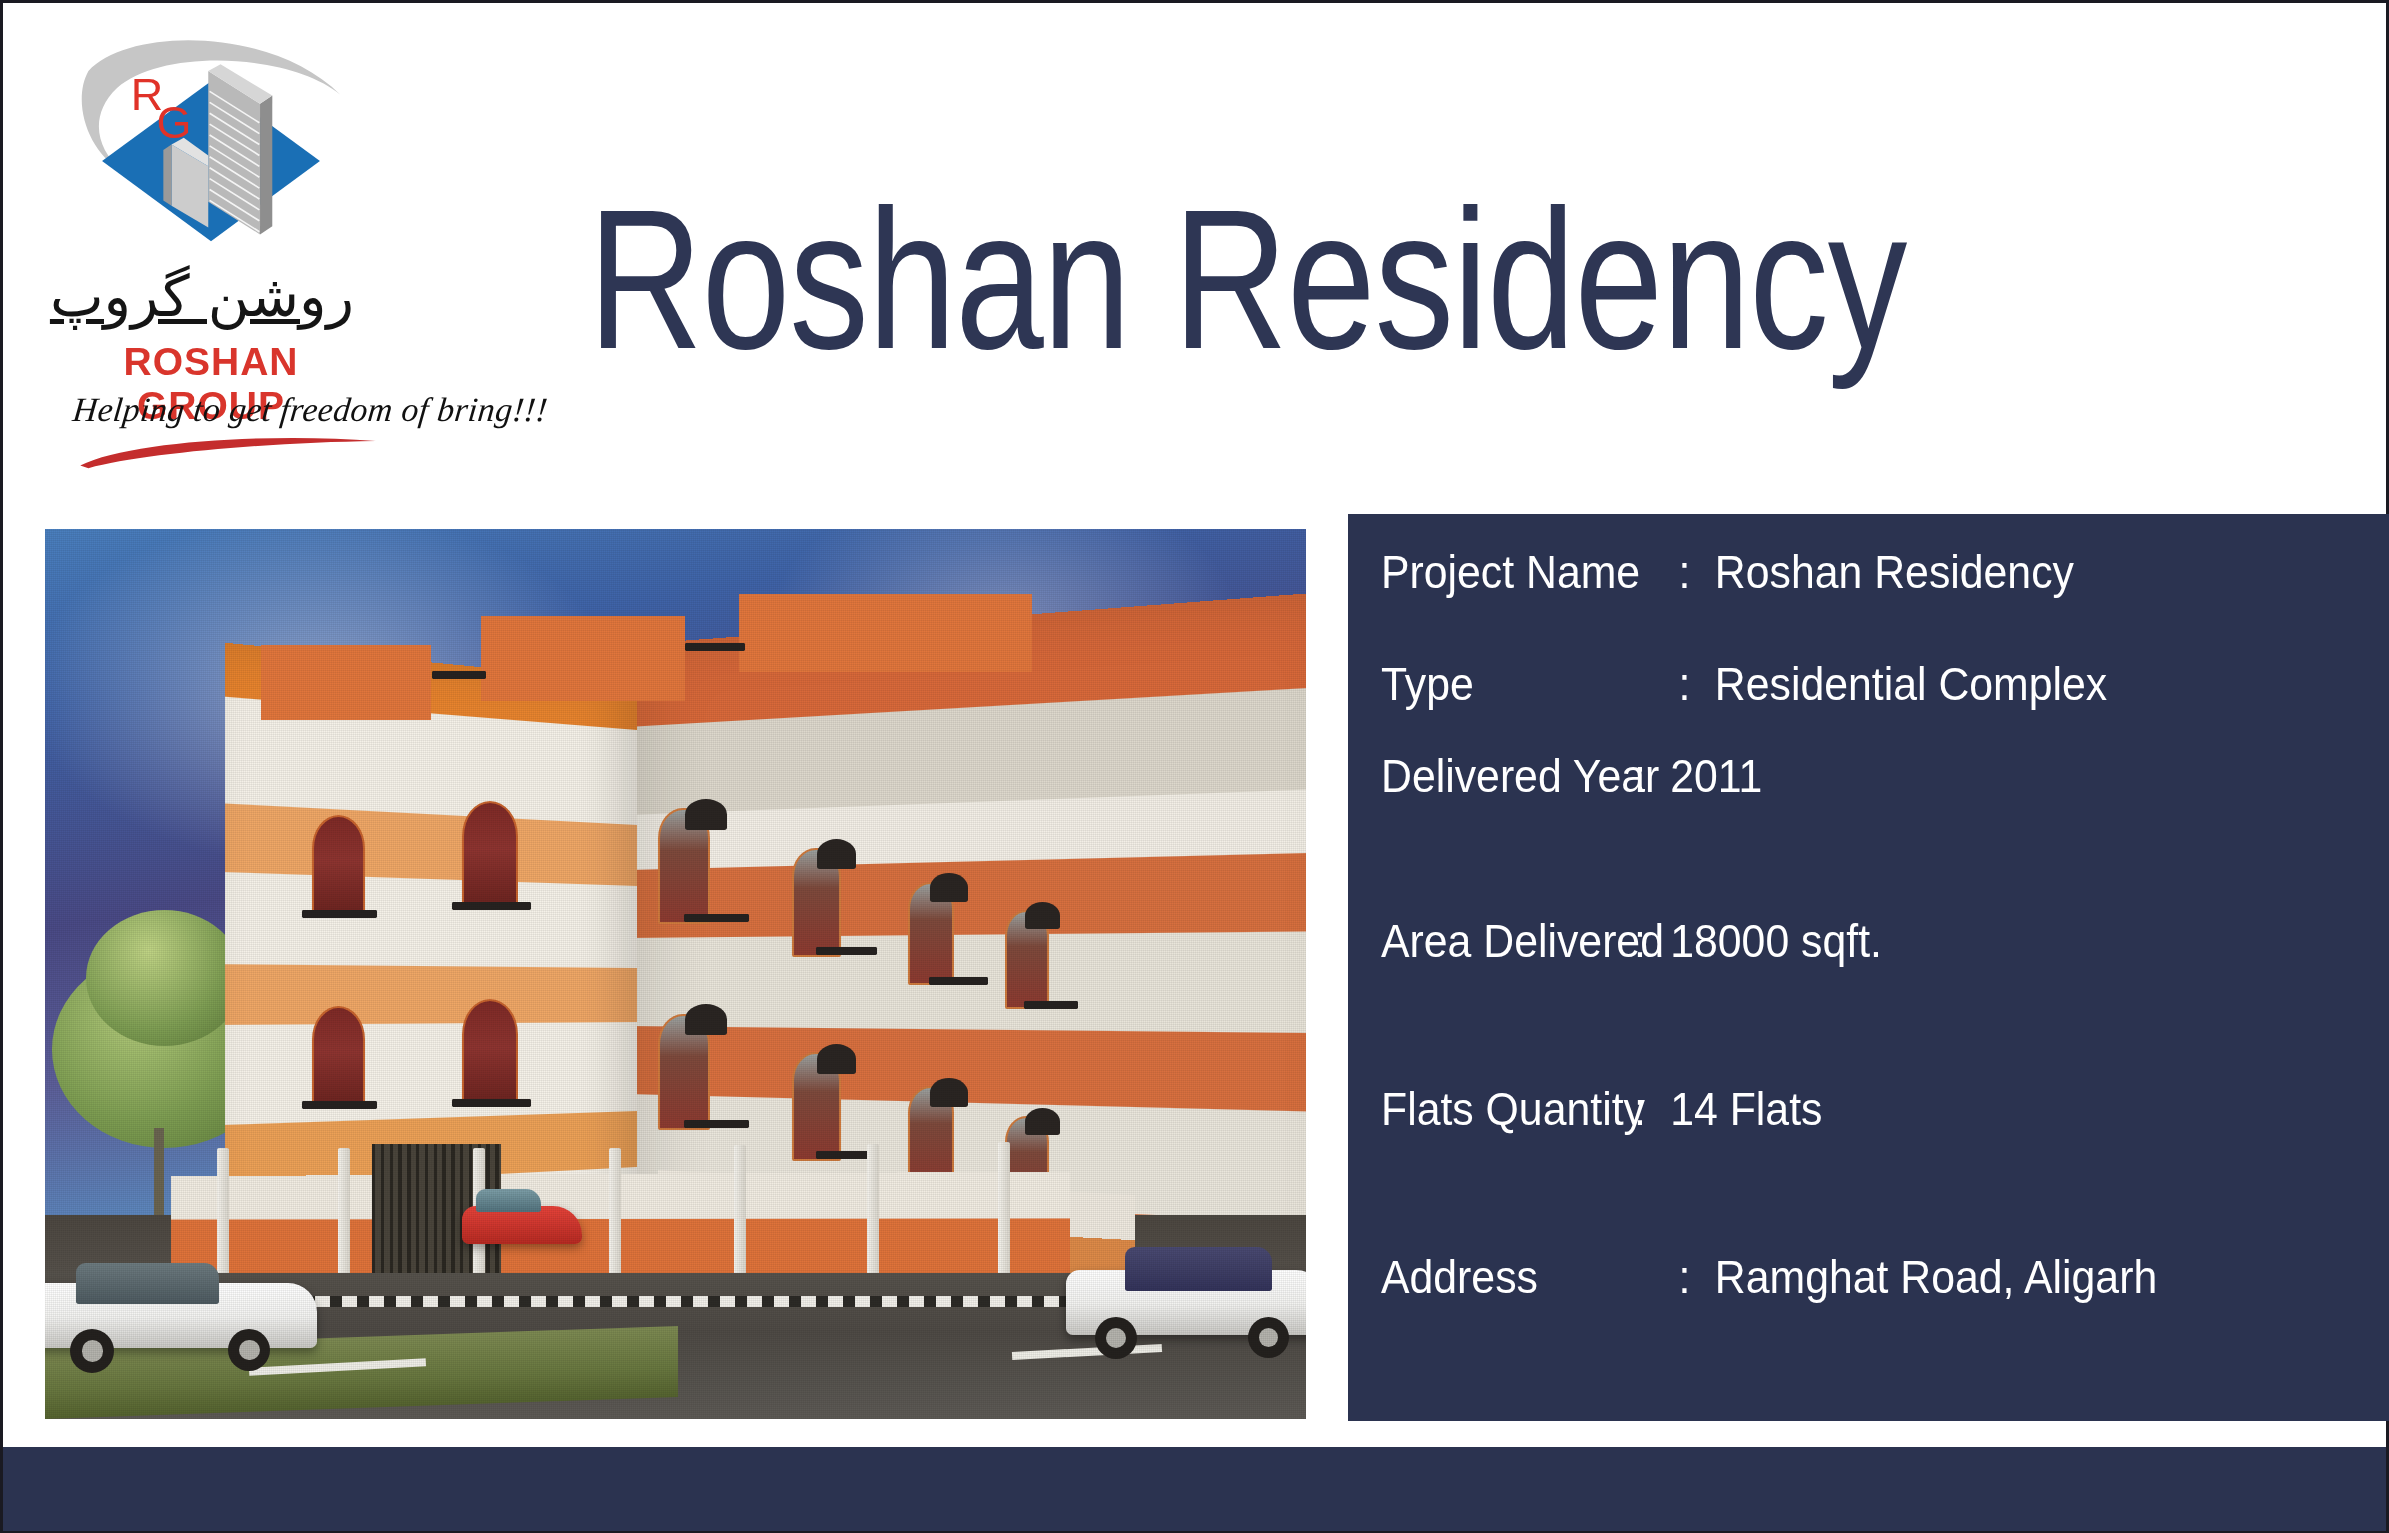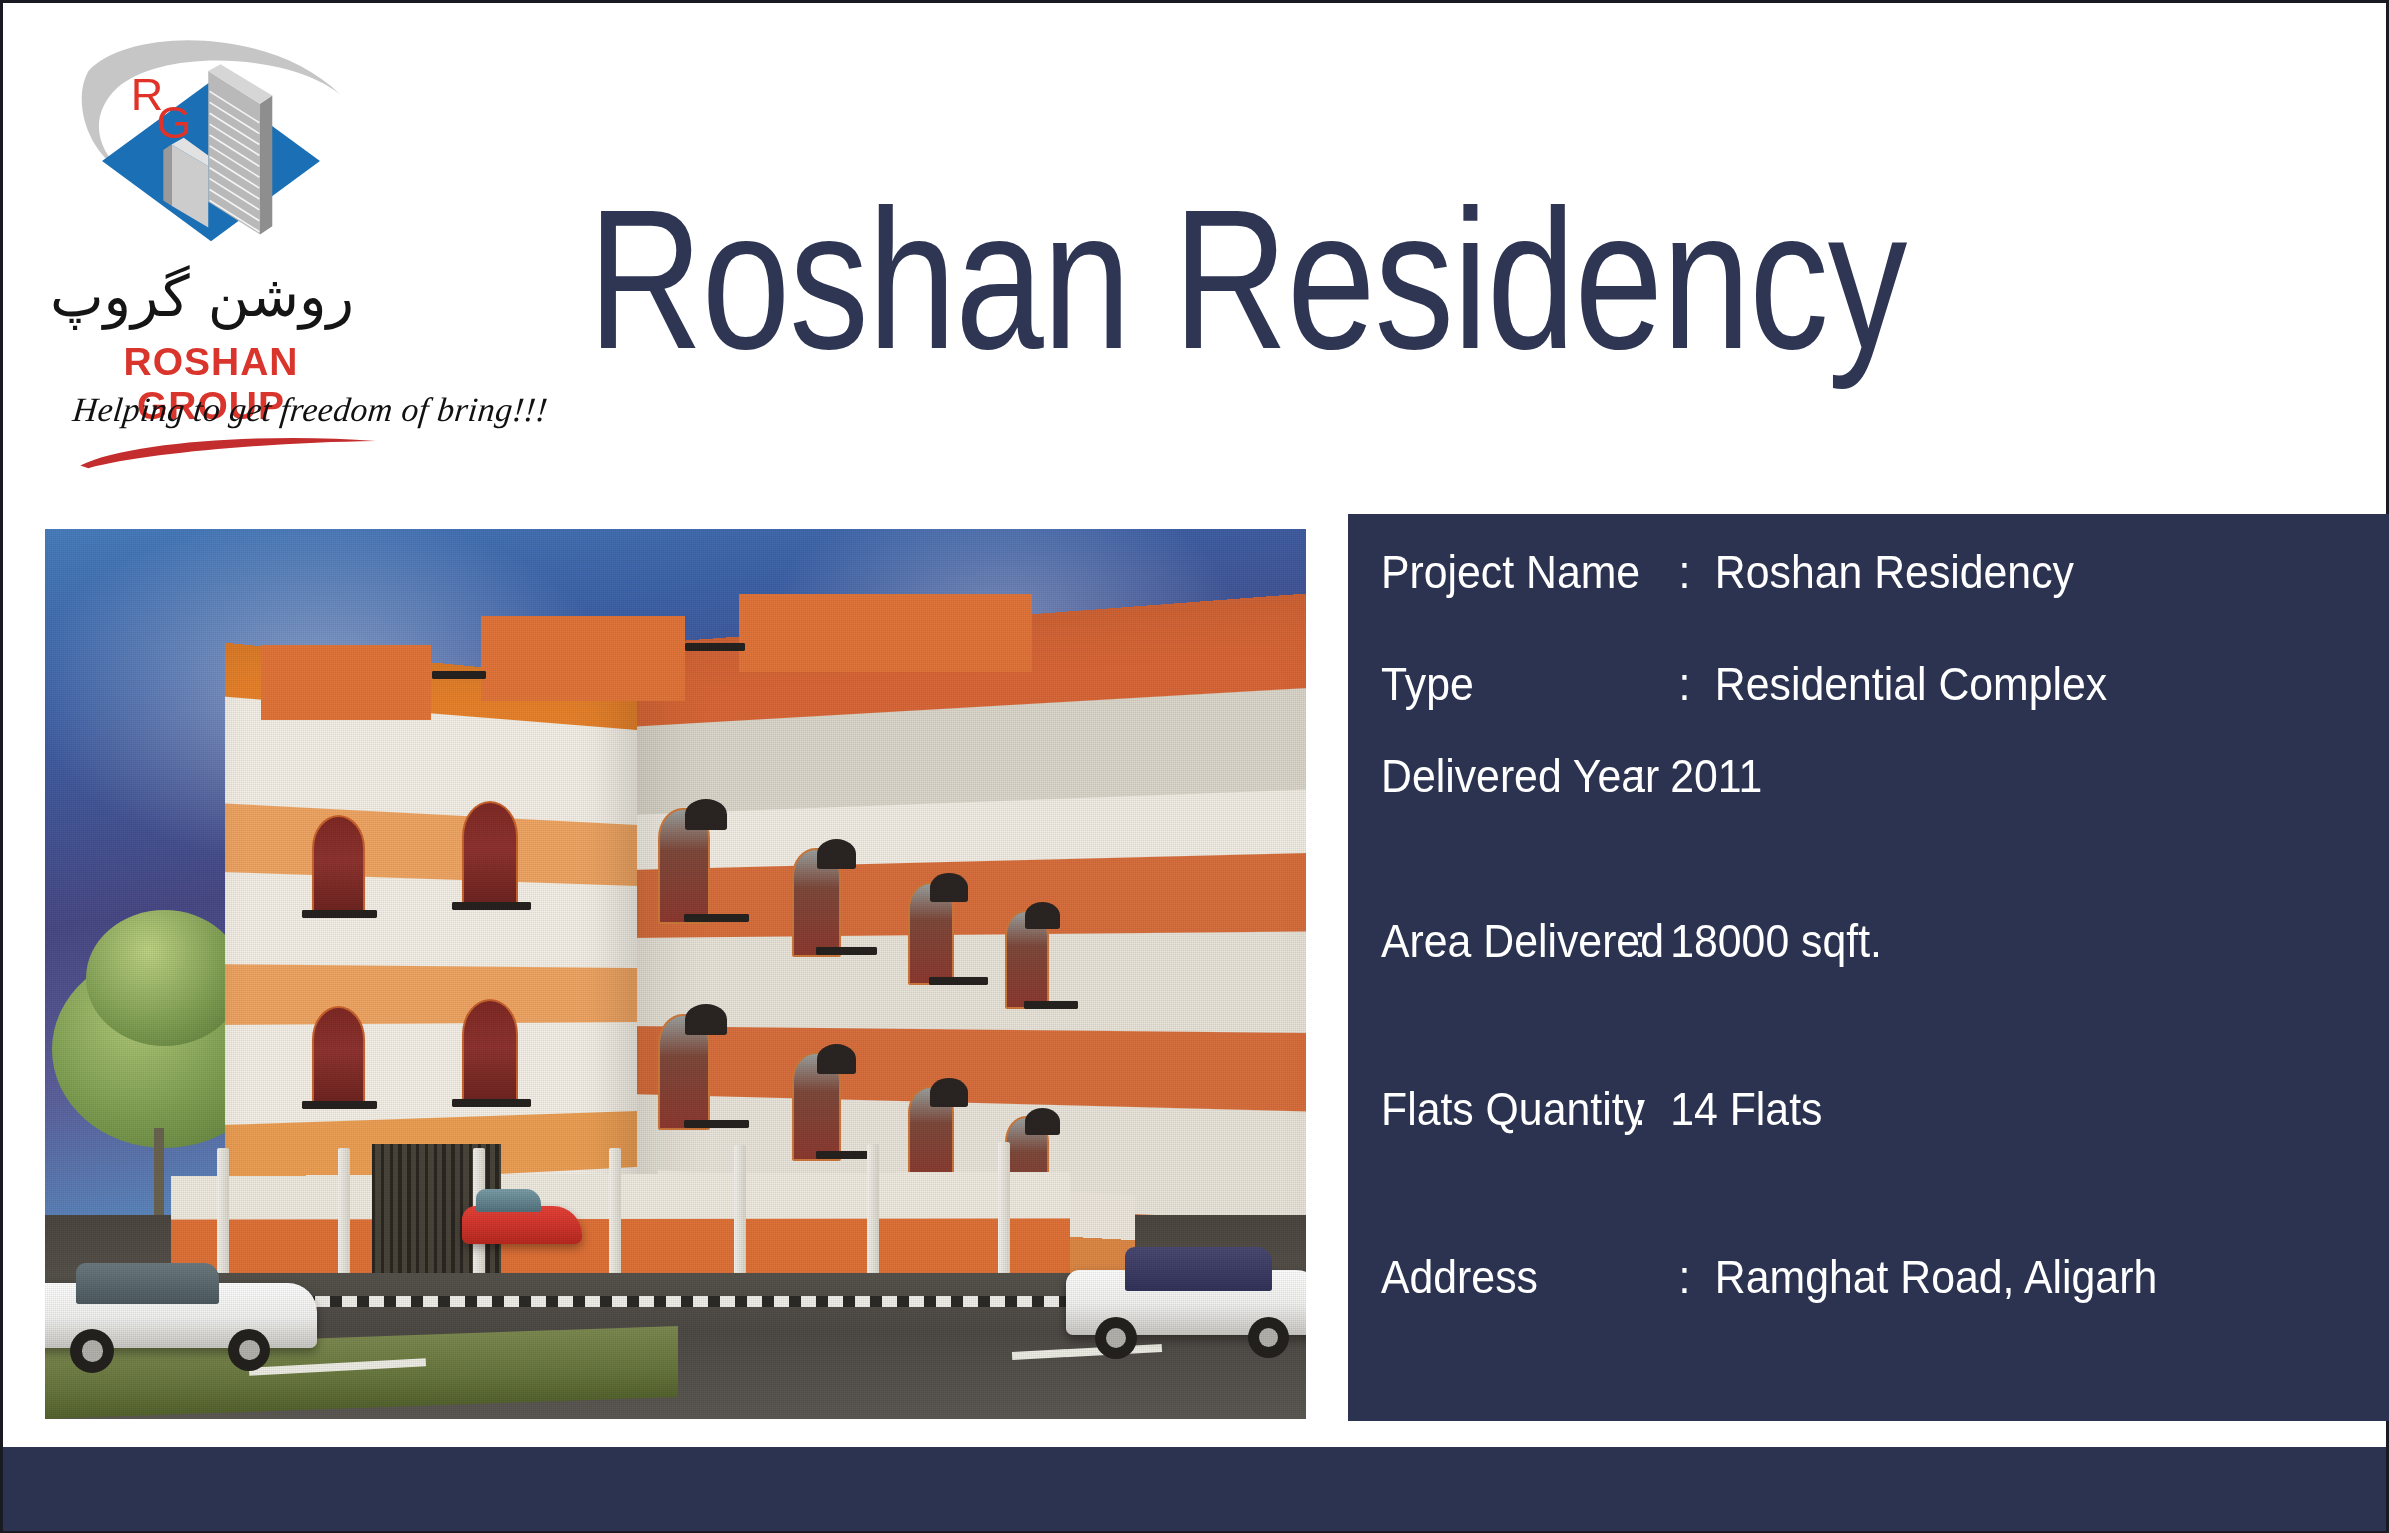--- a/index.html
+++ b/index.html
@@ -23,21 +23,21 @@
 
   .logo{
     position:absolute;left:65px;top:27px;width:327px;height:436px;
   }
   .logo-mark{position:absolute;left:0;top:0;width:286px;height:225px;}
   .logo-urdu{
     position:absolute;left:0;top:231px;width:286px;height:75px;
     text-align:center;
     font-family:"DejaVu Sans",sans-serif;
     font-size:57px;line-height:71px;color:#151515;
-    direction:rtl;white-space:nowrap;
+    direction:rtl;white-space:nowrap;text-decoration:underline;
   }
   .logo-name{
     position:absolute;left:0;top:310px;width:286px;
     text-align:center;
     font-size:39px;font-weight:bold;letter-spacing:1px;
     color:#d9352c;
   }
   .logo-tagline{
     position:absolute;left:0;top:361px;width:320px;height:75px;
   }

